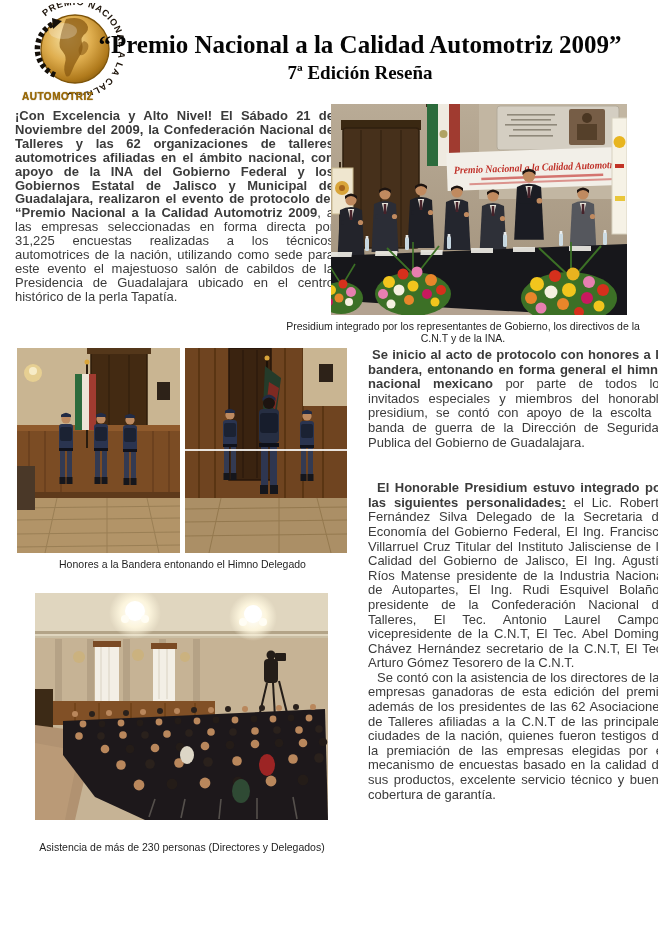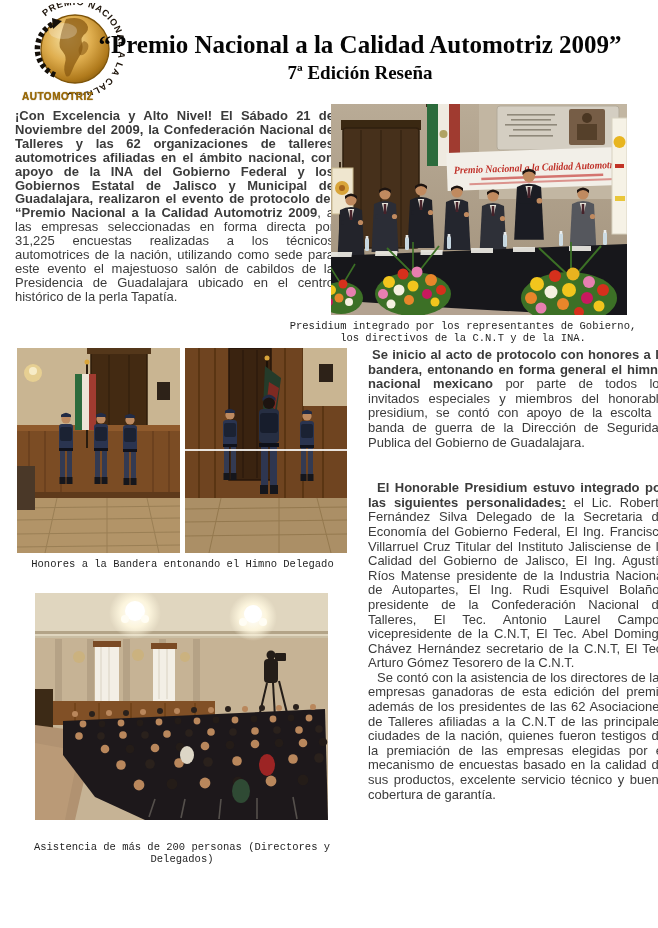--- a/index.html
+++ b/index.html
@@ -28,21 +28,21 @@
   .right-col p.sp{margin-top:31px;}
   .right-col p.ind{text-indent:9px;}
   .right-col p.ind4{text-indent:4px;}
 
   
   figure{margin:0;padding:0;}
   .photo{position:absolute;overflow:hidden;background:#b9ab96;}
   #ph-presidium{left:331px;top:104px;width:296px;height:211px;}
   #ph-guards{left:17px;top:348px;width:331px;height:205px;display:flex;gap:5px;background:transparent;}
   #ph-audience{left:35px;top:593px;width:293px;height:227px;}
-  .cap{position:absolute;font-family:Liberation Mono, monospace;font-size:10.5px;color:#1f1f1f;text-align:center;}
+  .cap{position:absolute;font-family:Liberation Sans, sans-serif;font-size:10.5px;color:#1f1f1f;text-align:center;}
   #cap-presidium{left:278px;top:320px;width:370px;}
   #cap-guards{left:17px;top:558px;width:331px;}
   #cap-audience{left:17px;top:841px;width:330px;}
 </style>
 </head>
 <body>
 
 <div class="page">
 
   <div class="logo">
@@ -523,15 +523,15 @@
 
       <g stroke="#55504c" stroke-width="1.6">
         <line x1="120" y1="206" x2="114" y2="224"></line>
           <line x1="150" y1="206" x2="146" y2="225"></line>
         <line x1="186" y1="206" x2="184" y2="226"></line>
           <line x1="222" y1="205" x2="222" y2="226"></line>
         <line x1="258" y1="204" x2="262" y2="226"></line>
       </g>
     </svg>
   </figure>
-  <div class="cap" id="cap-audience">Asistencia de más de 200 personas (Directores y Delegados)</div>
+  <div class="cap" id="cap-audience">Asistencia de más de 230 personas (Directores y Delegados)</div>
 
 </div>
 
 </body></html>

